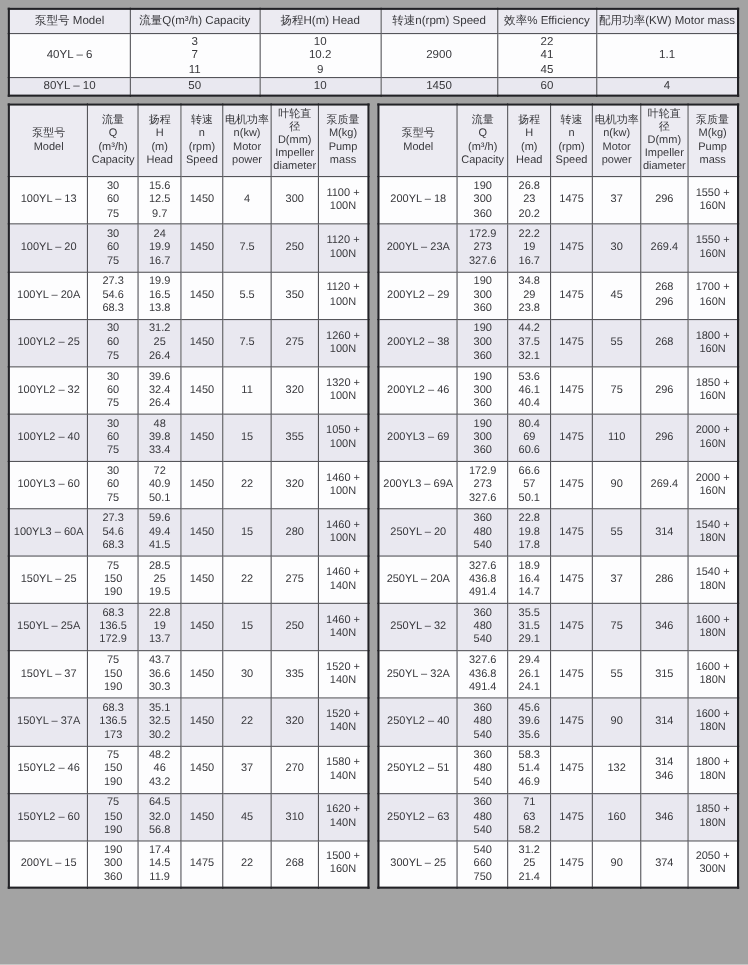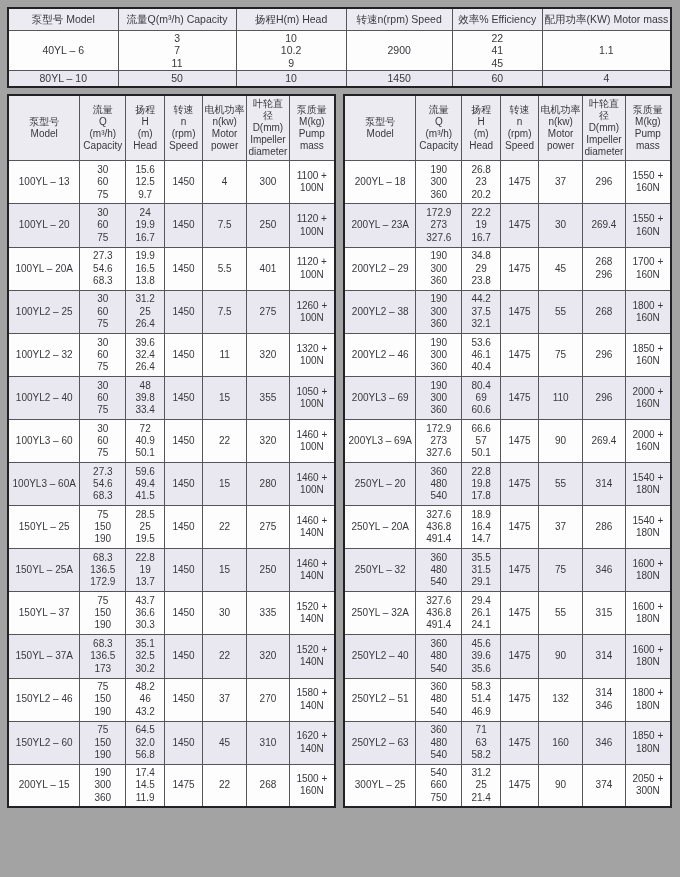--- a/index.html
+++ b/index.html
@@ -193,21 +193,21 @@
   <tr>
     <td>100YL – 20A</td>
     <td>27.3
 54.6
 68.3</td>
     <td>19.9
 16.5
 13.8</td>
     <td>1450</td>
     <td>5.5</td>
-    <td>401</td>
+    <td>350</td>
     <td>1120 +
 100N</td>
   </tr>
 
   <tr class="alt">
     <td>100YL2 – 25</td>
     <td>30
 60
 75</td>
     <td>31.2

